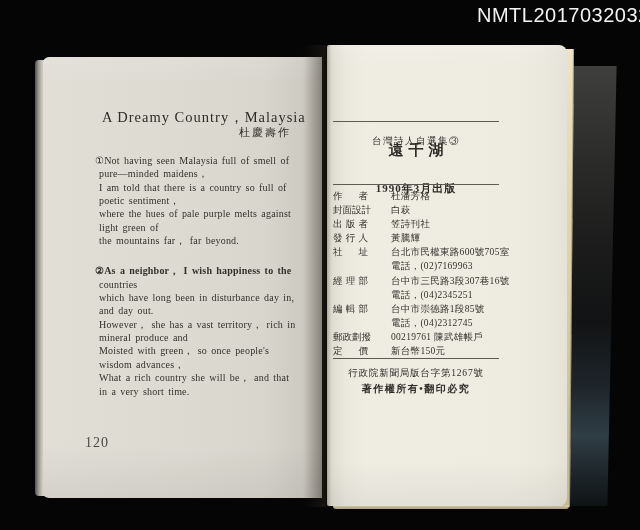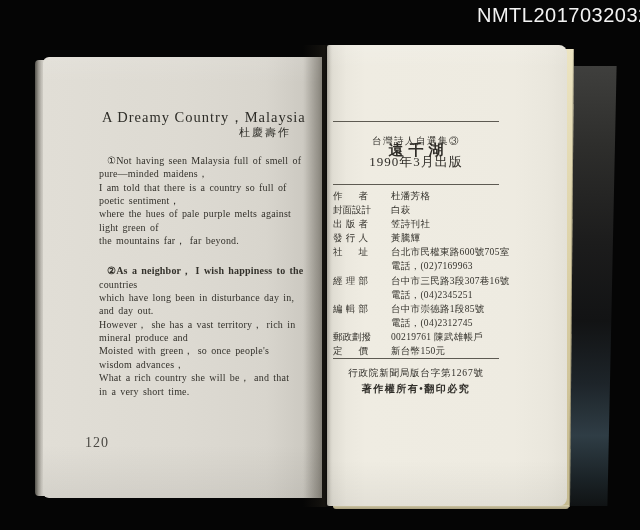--- a/index.html
+++ b/index.html
@@ -35,31 +35,31 @@
       rgba(45,40,30,.42) 76%,rgba(45,40,30,.12) 90%,rgba(45,40,30,0) 100%);}
 
   
   .poem-title{position:absolute;left:59px;top:51px;font-size:14.5px;letter-spacing:1px;
     color:#2d2c27;white-space:nowrap;}
   .poem-author{position:absolute;left:140px;top:68px;width:108px;text-align:right;font-size:11px;
     color:#2d2c27;letter-spacing:2px;}
   .poem{position:absolute;left:48px;top:97px;font-size:10px;line-height:13.35px;color:#33312b;
     letter-spacing:.2px;word-spacing:1.5px;}
   .poem-line{margin-left:8px;white-space:nowrap;}
-  .poem-line.first{margin-left:16px;}
+  .poem-line.first{margin-left:4px;}
   .poem-line.gap{margin-top:17px;font-weight:bold;}
   .page-number{position:absolute;left:42px;top:378px;font-size:14px;color:#4a4843;letter-spacing:1px;}
 
   
   .rp-rule{position:absolute;left:6px;width:166px;height:1px;background:#5d5a52;}
   .r1{top:76px}.r2{top:139px}.r3{top:313px}
   .rp-center{position:absolute;left:6px;width:166px;text-align:center;color:#2f2d28;white-space:nowrap;}
   .series{top:90px;font-size:9.5px;letter-spacing:1.5px;}
   .booktitle{top:96px;font-size:15px;font-weight:bold;letter-spacing:5px;text-indent:5px;}
-  .pubdate{top:108px;font-size:13px;letter-spacing:1px;}
+  .pubdate{top:136px;font-size:11px;letter-spacing:1px;font-weight:bold;}
   .license{top:322px;font-size:9.5px;letter-spacing:.8px;}
   .copyright{top:337px;font-size:10px;font-weight:bold;letter-spacing:1.5px;}
   .colophon{position:absolute;left:6px;top:144px;width:228px;font-size:9.5px;color:#33312b;}
   .colophon-row{display:flex;align-items:baseline;height:14.1px;line-height:14.1px;white-space:nowrap;gap:16px;}
   .clabel{flex:0 0 35px;width:31px;text-align:justify;text-align-last:justify;}
   .cvalue{margin-left:7px;letter-spacing:.3px;}
 </style>
 </head>
 <body>
 

